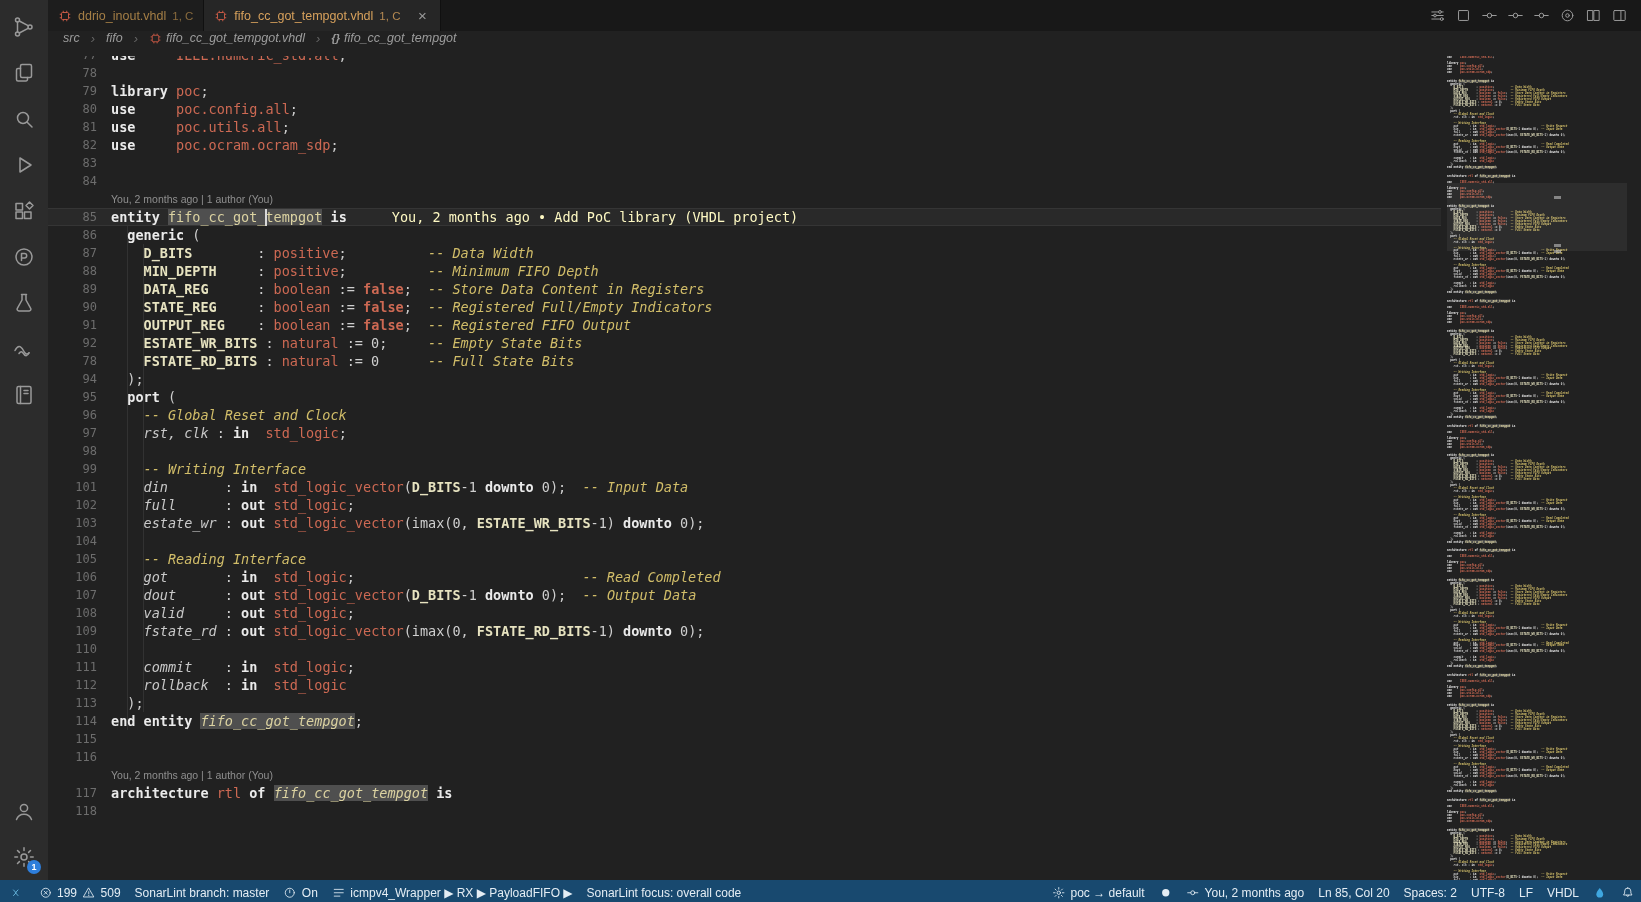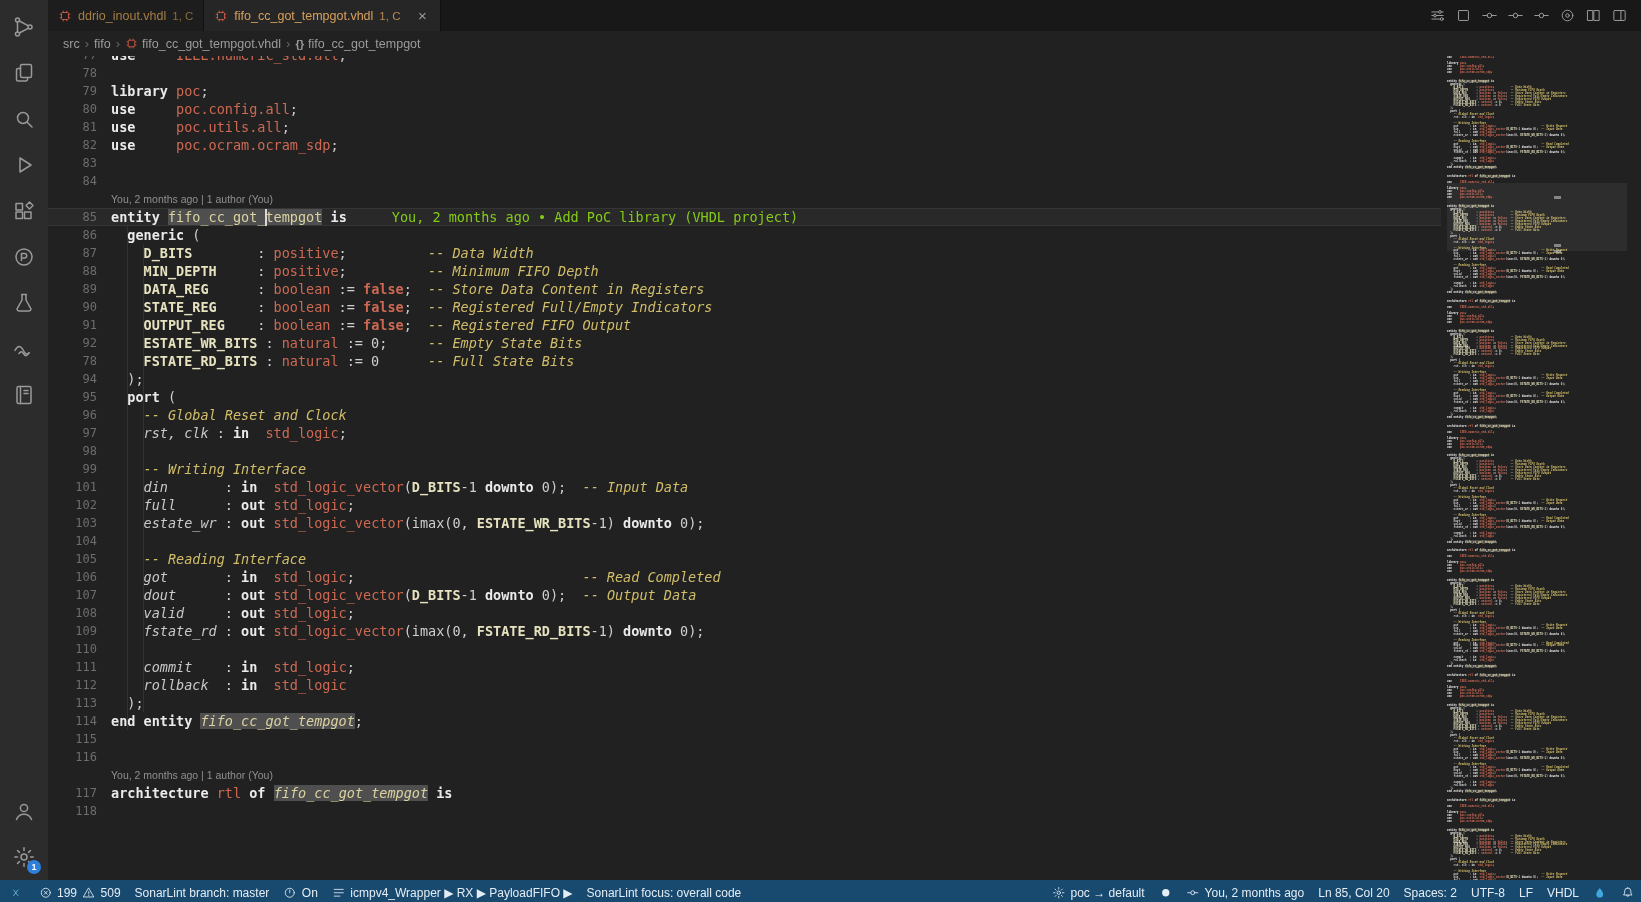--- a/index.html
+++ b/index.html
@@ -27,39 +27,39 @@
          background:#1d1d1d; border-right:1px solid #101010; color:#a57f46; cursor:pointer; }
   .tab.active { background:#262626; color:var(--tab-accent); }
   .tab .deco { opacity:.8; font-size:11.5px; }
   .tab .close { color:#9a9a9a; margin-left:8px; font-size:15px; width:16px; text-align:center; }
   .tab .file-icon svg{ width:14px; height:14px; stroke:#cf5c47; fill:none; stroke-width:1.6;}
   .tab-actions { margin-left:auto; display:flex; align-items:center; gap:2px; padding-right:10px; color:#9b9b9b;}
   .tab-actions .ta { width:24px; height:24px; display:flex; align-items:center; justify-content:center; cursor:pointer;}
   .tab-actions svg { width:17px; height:17px; stroke:currentColor; fill:none; stroke-width:1.4;
                      stroke-linecap:round; stroke-linejoin:round;}
 
-  .breadcrumb { height:25px; display:flex; align-items:center; padding-left:15px; font-size:12.5px;
-                color:#9c9c9c; gap:5px; background:#212121; }
+  .breadcrumb { height:25px; display:flex; align-items:flex-start; padding-left:15px; font-size:12.5px;
+                color:#9c9c9c; gap:11px; background:#212121;font-style:italic; }
   .crumb { cursor:pointer; display:flex; align-items:center; gap:4px;}
   .crumb-sep { color:#676767; font-size:13px; }
   .crumb-sym { color:#9c9c9c; font-weight:bold; font-size:11px; }
   .crumb .file-icon svg{ width:13px; height:13px; stroke:#cf5c47; fill:none; stroke-width:1.6;}
 
   
   .editor { position:absolute; top:56px; left:0; right:0; bottom:0; overflow:hidden; background:#212121;}
   .editor-content { position:absolute; top:-10px; left:0; right:200px;
                     font-family:"DejaVu Sans Mono", monospace; font-size:13.5px; line-height:18px;}
   .row { display:flex; height:18px; position:relative; }
   .row.current { background:rgba(255,255,255,0.04);
                  box-shadow: inset 0 1px 0 rgba(255,255,255,0.06), inset 0 -1px 0 rgba(255,255,255,0.06);}
   .gut { width:63px; flex:none; text-align:right; padding-right:14px; color:#6d6d6d; font-size:12px;}
   .code { flex:none; white-space:pre; color:#cfcfcf; }
   .lens-row { height:18px; padding-left:63px; font-size:10.5px; color:#8f8f8f;
               font-family:"Liberation Sans", sans-serif; display:flex; align-items:center; cursor:pointer;}
-  .blame { color:#84cc16; margin-left:45px; white-space:pre; }
+  .blame { color:#fef9c3; margin-left:45px; white-space:pre; }
 
   .tk-k { color:#eaeaea; font-weight:bold; }
   .tk-p { color:#cfcfcf; }
   .tk-t { color:var(--type-color); }
   .tk-c { color:var(--comment-color); font-style:italic; }
   .tk-g { color:#e7e3c0; font-weight:bold; }
   .tk-s { color:#c9c9c9; font-style:italic; }
   .tk-f { color:var(--type-color); font-weight:bold; }
   .tk-hl  { background:var(--highlight-bg); color:#dbd2a1; }
   .tk-hli { background:var(--highlight-bg); color:#dbd2a1; font-style:italic; }

